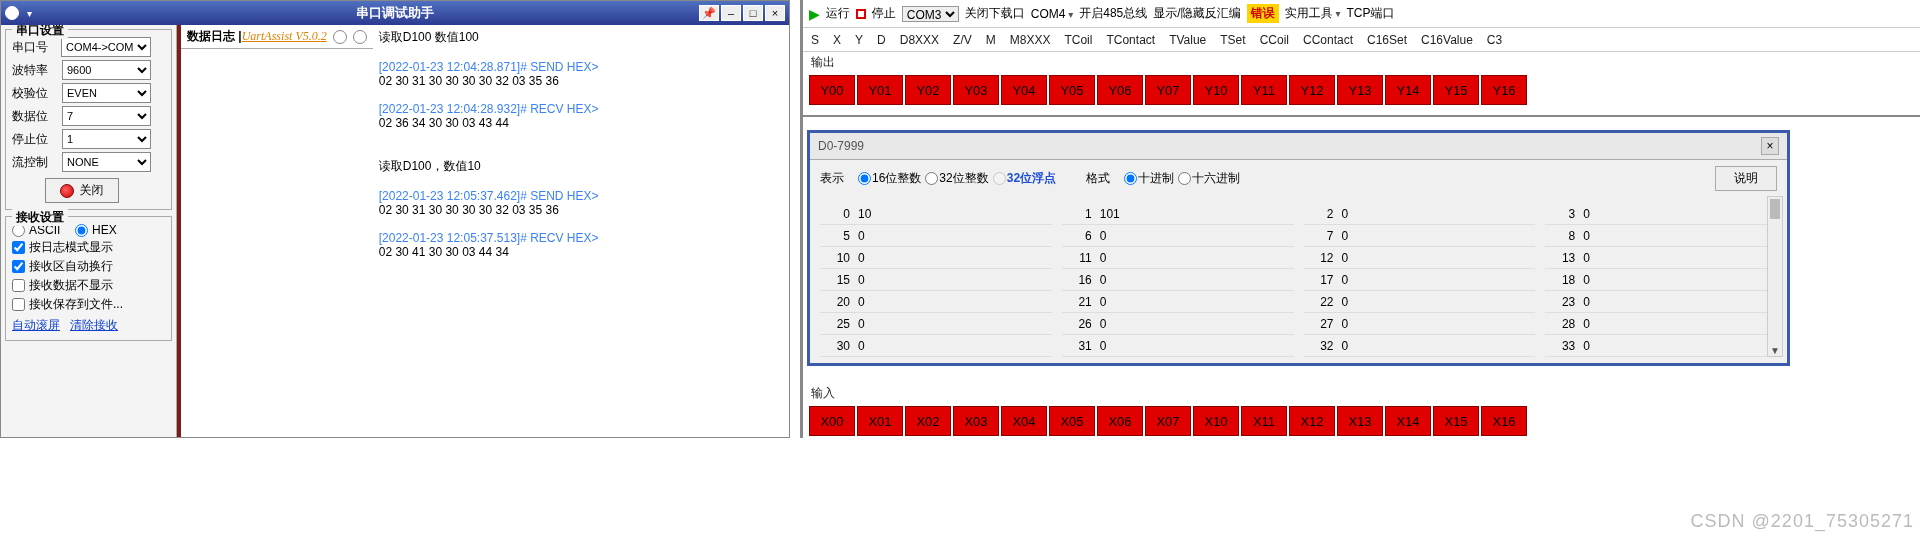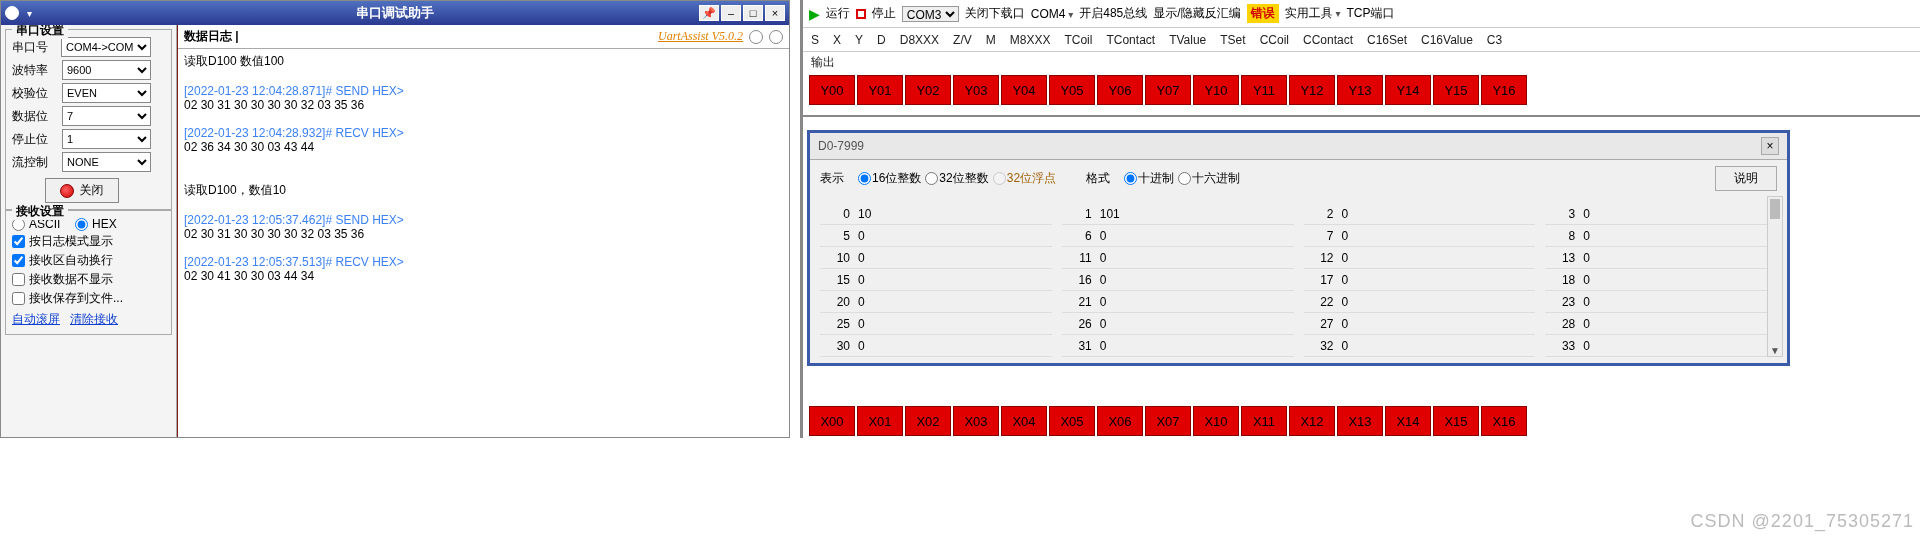--- a/index.html
+++ b/index.html
@@ -8,34 +8,34 @@
 
 .left { position: absolute; left: 0; top: 0; width: 790px; height: 438px; border: 1px solid #888; }
 .titlebar { height: 24px; background: linear-gradient(#5070c0,#2a3a90); color:#fff; display:flex; align-items:center; padding:0 4px; }
 .titlebar .pill { width:14px; height:14px; border:1px solid #fff; border-radius:50%; background:#fff; margin-right:4px;}
 .titlebar .tri { margin-left:4px; font-size:10px;}
 .titlebar .spacer{flex:1;}
 .titlebar .title { position:absolute; left:0; right:0; text-align:center; font-weight:bold; font-size:13px;}
 .titlebar .winbtn { width:20px; height:16px; border:1px solid #fff; margin-left:2px; background:#eee; color:#000; display:flex; align-items:center; justify-content:center; font-size:11px;}
 .left-body { display:flex; height:calc(100% - 24px); }
 .sidebar { width:176px; background:#f4f4f4; border-right:1px solid #aaa; padding:4px; overflow:hidden;}
-.group { border:1px solid #aaa; padding:4px 20px 6px 6px; position:relative; background:#f4f4f4;}
+.group { border:1px solid #aaa; margin-bottom:6px; padding:4px 20px 6px 6px; position:relative; background:#f4f4f4;}
 .group-title { position:absolute; top:-8px; left:6px; background:#f4f4f4; padding:0 4px; font-weight:bold; font-size:12px;}
 .form-row { display:flex; align-items:center; margin:3px 0; gap:6px;}
 .form-row label { width:44px; }
 select.combo { flex:1; height:20px; border:1px solid #888; background:#fff; font-size:11px;}
 .close-row { display:flex; justify-content:center; margin-top:6px;}
 .close-btn { display:flex; align-items:center; gap:6px; padding:3px 14px; border:1px solid #888; background:#f0f0f0;}
 .red-dot{ width:14px;height:14px;border-radius:50%;background:radial-gradient(circle at 40% 40%, #ff6060, #d00000); border:1px solid #800;}
 .check-row { display:flex; align-items:center; gap:4px; margin:2px 0;}
 .check-row input[type=checkbox], .check-row input[type=radio] { margin:0;}
 .linkrow { display:flex; gap:10px; margin-top:4px;}
 .linkrow a { color:#1040d0; text-decoration:underline; cursor:pointer;}
 
-.log-pane { flex:1; display:flex; flex-direction:column; border-left:1px solid #7f1d1d; }
+.log-pane { flex:1; display:flex; border-left:4px solid #7f1d1d; }
 .log-head { height:24px; border-bottom:1px solid #aaa; display:flex; align-items:center; padding:0 6px; background:#fff;}
 .log-head .lh-left { font-weight:bold;}
 .log-head .lh-right { margin-left:auto; color:#e08000; text-decoration:underline; font-family: "Times New Roman", serif; font-style:italic;}
 .log-head .ico { width:14px;height:14px;border:1px solid #888; border-radius:50%; margin-left:6px;}
 .log-body { flex:1; background:#fff; padding:4px 6px; font-family: "Courier New", monospace; font-size:13px; white-space:pre; overflow:auto; position:relative;}
 .log-body .gray{color:#3b82f6;}
 .log-body .green{color:#000000;}
 .log-body .black{color:#000;}
 
 
@@ -58,21 +58,21 @@
 
 .modal { position:absolute; left:4px; top:130px; right:130px; border:3px solid #3a5aaa; background:#f0f0f0;}
 .modal-title { background:#e8e8e8; padding:4px 8px; display:flex; align-items:center; border-bottom:1px solid #aaa;}
 .modal-title .mt-text{color:#555;}
 .modal-title .mt-close{ margin-left:auto; width:18px;height:18px;background:#ddd;border:1px solid #aaa;display:flex;align-items:center;justify-content:center;}
 .modal-body { padding:6px 10px;}
 .modal-opts { display:flex; align-items:center; gap:30px; margin-bottom:12px;}
 .opts-set { display:flex; align-items:center; gap:4px;}
 .opts-set .hd{margin-right:10px;}
 .opts-set label{display:flex;align-items:center;gap:1px;}
-.opts-set input[disabled]+span{color:#a16207;}
+.opts-set input[disabled]+span{color:#1d4ed8;font-weight:bold;}
 .explain-btn { margin-left:auto; padding:3px 18px; background:#eee; border:1px solid #aaa;}
 .grid { display:flex; gap:10px; margin-top:6px;}
 .gridcol { flex:1; border:0;}
 .gridrow { display:flex; border-bottom:1px solid #ddd; height:22px; align-items:center; font-family:"Courier New",monospace; font-size:13px;}
 .gridrow .k { width:36px; text-align:right; padding-right:6px;}
 .gridrow .v { flex:1; padding-left:2px;}
 .grid-scroll { position:absolute; right:4px; top:36px; bottom:6px; width:16px; background:#eee; border:1px solid #ccc;}
 .grid-scroll .thumb{position:absolute;top:2px;left:2px;right:2px;height:20px;background:#bbb;}
 .grid-scroll .arrow{position:absolute;left:0;right:0;text-align:center;font-size:10px;color:#555;}
 
@@ -385,20 +385,21 @@
           </div>
         </div>
       <div class="grid-scroll">
         <div class="arrow" style="top:0">▲</div>
         <div class="thumb"></div>
         <div class="arrow" style="bottom:0">▼</div>
       </div>
     </div>
   </div>
 
+  <div style="position:absolute; left:0; right:0; bottom:34px;" class="section-label">输入</div>
   <div class="xstrip" id="xstrip" style="position:absolute;left:0;right:0;bottom:0;">
       <div class="cell">X00</div>
       <div class="cell">X01</div>
       <div class="cell">X02</div>
       <div class="cell">X03</div>
       <div class="cell">X04</div>
       <div class="cell">X05</div>
       <div class="cell">X06</div>
       <div class="cell">X07</div>
       <div class="cell">X10</div>

